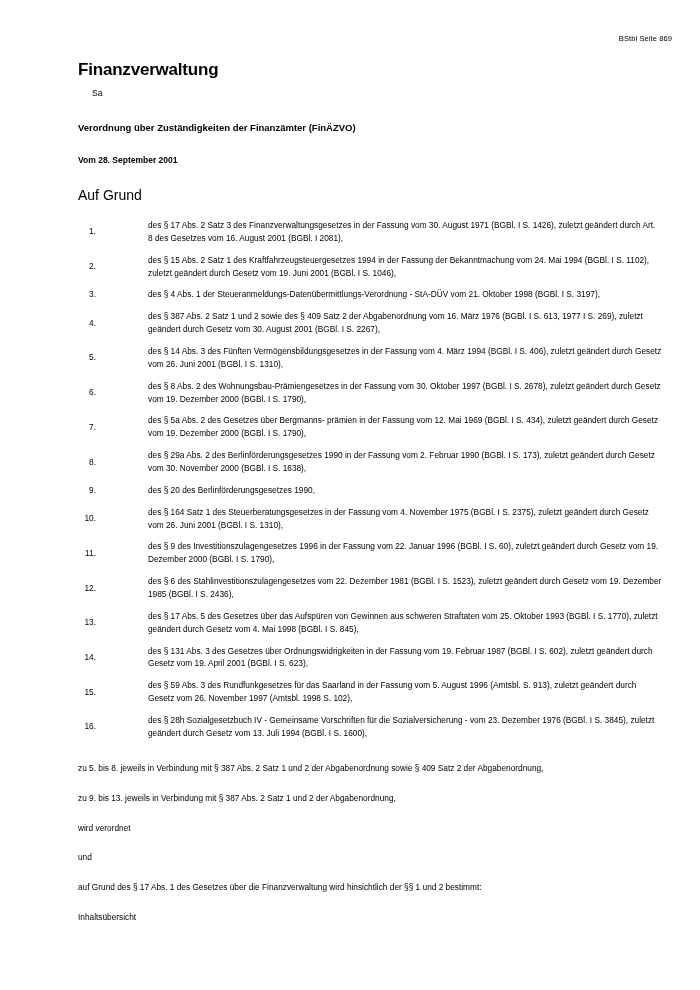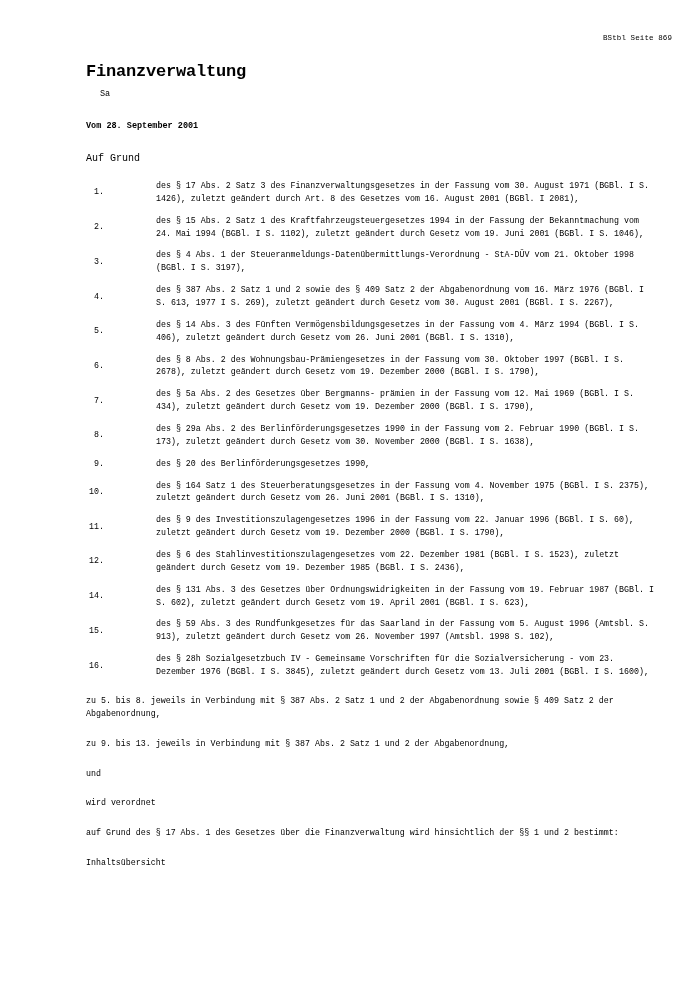--- a/index.html
+++ b/index.html
@@ -12,58 +12,57 @@
     height: 990px;
     font-family: "Liberation Sans", sans-serif;
     color: #000000;
     position: relative;
     overflow: hidden;
   }
   .page {
     position: relative;
     width: 700px;
     height: 990px;
-    padding: 16px;
+    padding: 8px;
     box-sizing: border-box;
-    font-family: Liberation Mono, monospace;
   }
   .header-right {
     position: absolute;
     top: 34px;
     right: 28px;
     font-size: 7.5px;
     letter-spacing: 0.1px;
   }
   .content {
     padding: 40px 30px 0 70px;
     box-sizing: border-box;
   }
   h1.doc-title {
     font-size: 17px;
     font-weight: bold;
-    margin: 6px 0 0 0;
+    margin: 12px 0 0 0;
     padding: 0;
     letter-spacing: -0.2px;
   }
   .sa-line {
     font-size: 8.5px;
     margin: 8px 0 0 14px;
   }
   .subtitle {
     font-size: 9.5px;
     font-weight: bold;
     margin: 24px 0 0 0;
   }
   .date-line {
     font-size: 8.5px;
     font-weight: bold;
     margin: 22px 0 0 0;
   }
   .intro {
-    font-size: 10px;
+    font-size: 14px;
     margin: 22px 0 0 0;
   }
   ol.items {
     list-style: none;
     margin: 16px 0 0 0;
     padding: 0;
   }
   ol.items > li {
     display: flex;
     align-items: center;
@@ -77,21 +76,21 @@
     text-align: right;
     padding-right: 8px;
     box-sizing: border-box;
     font-size: 8.3px;
   }
   .itemtext {
     flex: 1;
     margin-left: 44px;
   }
   .tail {
-    margin: 16px 0 0 0;
+    margin: 22px 0 0 0;
   }
   .tail p {
     font-size: 8.3px;
     line-height: 1.55;
     margin: 0 0 17px 0;
   }
   .tail p.last {
     margin-bottom: 0;
   }
 </style>
@@ -101,20 +100,21 @@
 <div class="page">
 
   <div class="header-right">BStbl Seite 869</div>
 
   <div class="content">
 
     <h1 class="doc-title">Finanzverwaltung</h1>
 
     <div class="sa-line">Sa</div>
 
+    <div class="subtitle">Verordnung über Zuständigkeiten der Finanzämter (FinÄZVO)</div>
 
     <div class="date-line">Vom 28. September 2001</div>
 
     <div class="intro">Auf Grund</div>
 
     <ol class="items">
       <li>
         <span class="num">1.</span>
         <span class="itemtext">des § 17 Abs. 2 Satz 3 des Finanzverwaltungsgesetzes in der Fassung vom 30. August 1971 (BGBl. I S. 1426), zuletzt geändert durch Art. 8 des Gesetzes vom 16. August 2001 (BGBl. I 2081),</span>
       </li>
@@ -156,36 +156,40 @@
       </li>
       <li>
         <span class="num">11.</span>
         <span class="itemtext">des § 9 des Investitionszulagengesetzes 1996 in der Fassung vom 22. Januar 1996 (BGBl. I S. 60), zuletzt geändert durch Gesetz vom 19. Dezember 2000 (BGBl. I S. 1790),</span>
       </li>
       <li>
         <span class="num">12.</span>
         <span class="itemtext">des § 6 des Stahlinvestitionszulagengesetzes vom 22. Dezember 1981 (BGBl. I S. 1523), zuletzt geändert durch Gesetz vom 19. Dezember 1985 (BGBl. I S. 2436),</span>
       </li>
       <li>
+        <span class="num">13.</span>
+        <span class="itemtext">des § 17 Abs. 5 des Gesetzes über das Aufspüren von Gewinnen aus schweren Straftaten vom 25. Oktober 1993 (BGBl. I S. 1770), zuletzt geändert durch Gesetz vom 4. Mai 1998 (BGBl. I S. 845),</span>
+      </li>
+      <li>
         <span class="num">14.</span>
         <span class="itemtext">des § 131 Abs. 3 des Gesetzes über Ordnungswidrigkeiten in der Fassung vom 19. Februar 1987 (BGBl. I S. 602), zuletzt geändert durch Gesetz vom 19. April 2001 (BGBl. I S. 623),</span>
       </li>
       <li>
         <span class="num">15.</span>
         <span class="itemtext">des § 59 Abs. 3 des Rundfunkgesetzes für das Saarland in der Fassung vom 5. August 1996 (Amtsbl. S. 913), zuletzt geändert durch Gesetz vom 26. November 1997 (Amtsbl. 1998 S. 102),</span>
       </li>
       <li>
         <span class="num">16.</span>
-        <span class="itemtext">des § 28h Sozialgesetzbuch IV - Gemeinsame Vorschriften für die Sozialversicherung - vom 23. Dezember 1976 (BGBl. I S. 3845), zuletzt geändert durch Gesetz vom 13. Juli 2001 (BGBl. I S. 1600),</span>
+        <span class="itemtext">des § 28h Sozialgesetzbuch IV - Gemeinsame Vorschriften für die Sozialversicherung - vom 23. Dezember 1976 (BGBl. I S. 3845), zuletzt geändert durch Gesetz vom 13. Juli 1994 (BGBl. I S. 1600),</span>
       </li>
     </ol>
 
     <div class="tail">
       <p>zu 5. bis 8. jeweils in Verbindung mit § 387 Abs. 2 Satz 1 und 2 der Abgabenordnung sowie § 409 Satz 2 der Abgabenordnung,</p>
       <p>zu 9. bis 13. jeweils in Verbindung mit § 387 Abs. 2 Satz 1 und 2 der Abgabenordnung,</p>
+      <p>wird verordnet</p>
       <p>und</p>
-      <p>wird verordnet</p>
       <p>auf Grund des § 17 Abs. 1 des Gesetzes über die Finanzverwaltung wird hinsichtlich der §§ 1 und 2 bestimmt:</p>
       <p class="last">Inhaltsübersicht</p>
     </div>
 
   </div>
 </div>
 
 </body></html>

